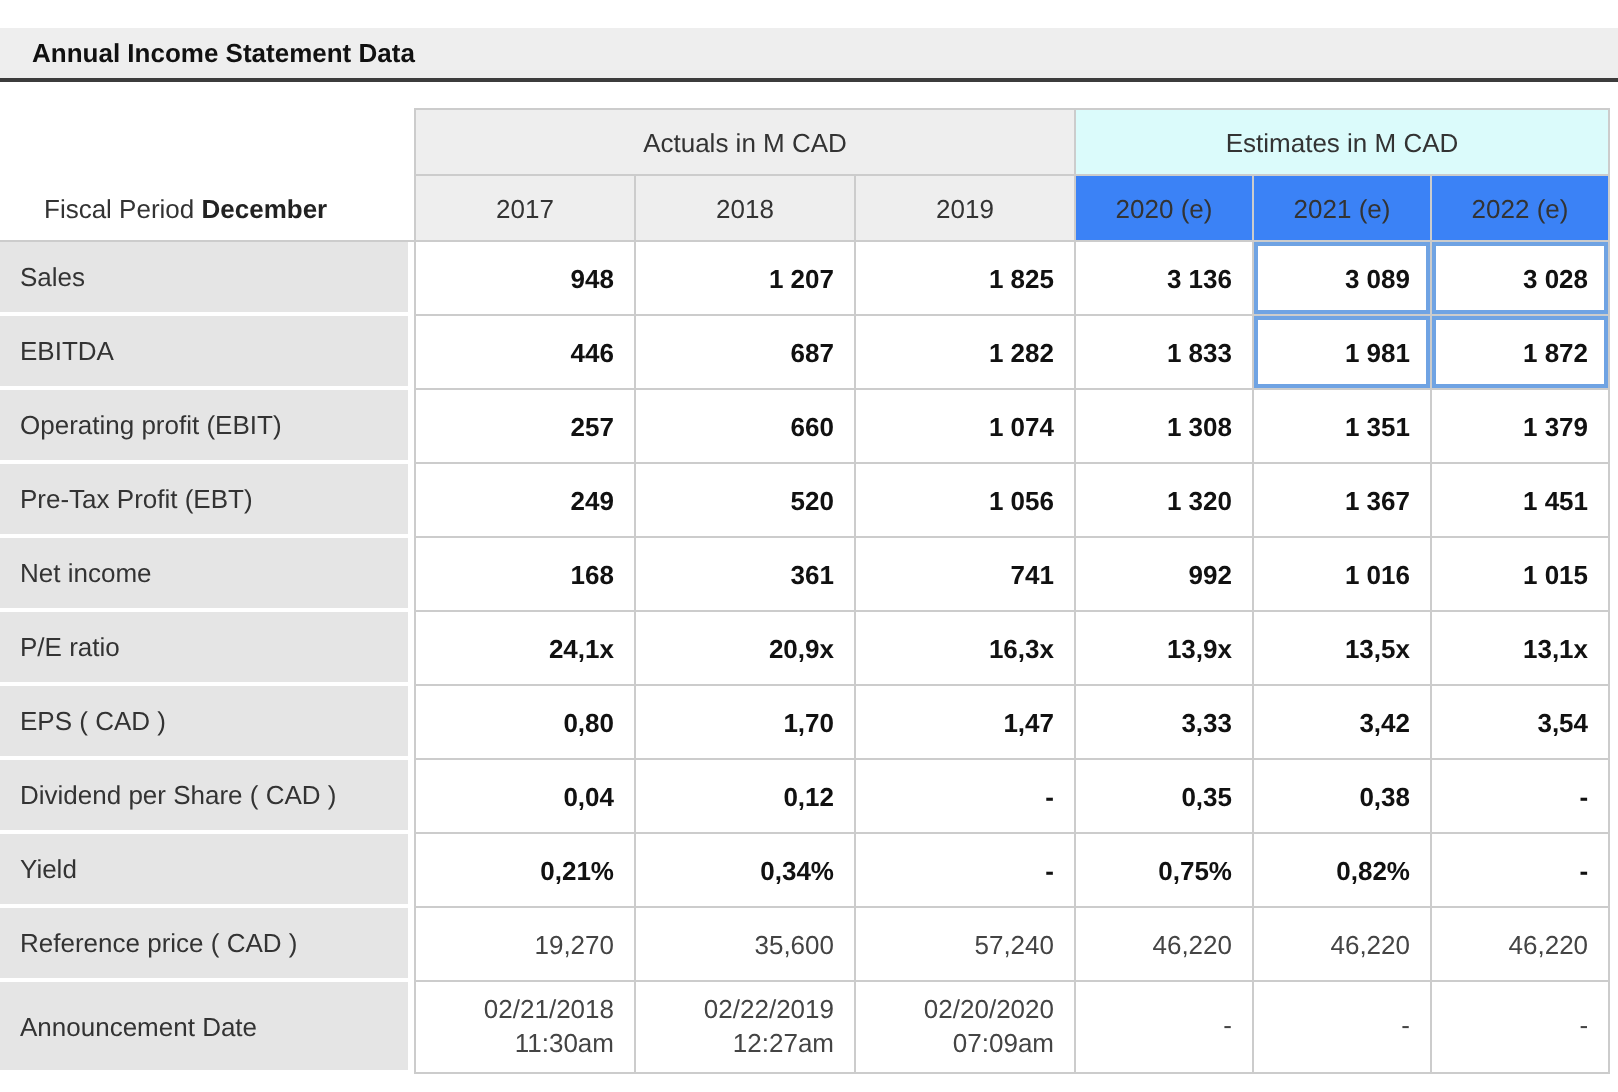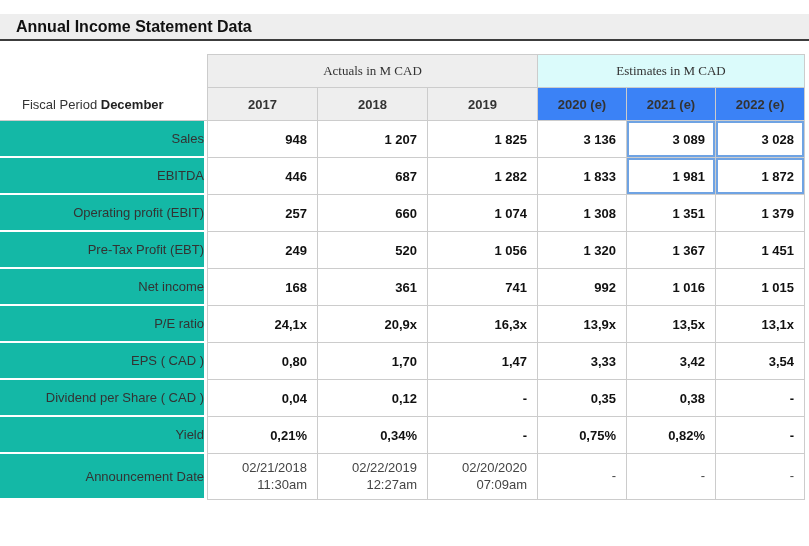--- a/index.html
+++ b/index.html
@@ -13,21 +13,21 @@
   .page { position: relative; width: 809px; height: 546px; background: #fff; }
 
   .title-bar {
     margin-top: 14px;
     height: 27px;
     background: #eeeeee;
     border-bottom: 2px solid #3c3c3c;
     padding-left: 16px;
     display: flex;
     align-items: center;
-    font-size: 16px;
+    font-size: 13px;
     font-weight: bold;
     color: #111;
   }
 
   table.tbl {
     margin-top: 13px;
     border-collapse: separate;
     border-spacing: 0;
     table-layout: fixed;
     width: 805px;
@@ -38,55 +38,54 @@
   
   th.corner { background: #fff; }
   th.grp {
     height: 34px;
     font-weight: normal;
     text-align: center;
     color: #333;
     border-top: 1px solid #ccc;
     border-bottom: 1px solid #ccc;
     border-right: 1px solid #ccc;
-    font-family: Liberation Serif, serif;
   }
   th.grp.actuals { border-left: 1px solid #ccc; background: #eeeeee; }
   th.grp.estimates { background: #dbfbfb; }
 
   
   th.fiscal {
     text-align: left;
     font-weight: normal;
     padding-left: 22px;
     background: #fff;
     border-bottom: 1px solid #ccc;
     color: #333;
     white-space: nowrap;
   }
   th.fiscal b { color: #222; }
   th.year {
     height: 33px;
-    font-weight: bold;
+    font-weight: normal;
     color: #333;
     border-bottom: 1px solid #ccc;
     border-right: 1px solid #ccc;
   }
   th.year.first { border-left: 1px solid #ccc; }
   th.year.actuals { background: #eeeeee; }
   th.year.estimates { background: #3b82f6; }
 
   
   td.label {
-    background: #14b8a6;
+    background: #e5e5e5;
     color: #333;
     padding-left: 10px;
     border-bottom: 2px solid #fff;
     border-right: 3px solid #fff;
-    text-align: right;
+    text-align: left;
     white-space: nowrap;
     margin-left: 48px;
   }
   td.data {
     background: #fff;
     height: 37px;
     text-align: right;
     padding-right: 10px;
     font-weight: bold;
     color: #111;
@@ -216,20 +215,29 @@
         </tr>
         <tr>
           <td class="label">Yield</td>
           <td class="data first">0,21%</td>
           <td class="data">0,34%</td>
           <td class="data">-</td>
           <td class="data">0,75%</td>
           <td class="data">0,82%</td>
           <td class="data">-</td>
         </tr>
+        <tr class="reg">
+          <td class="label">Reference price ( CAD )</td>
+          <td class="data first">19,270</td>
+          <td class="data">35,600</td>
+          <td class="data">57,240</td>
+          <td class="data">46,220</td>
+          <td class="data">46,220</td>
+          <td class="data">46,220</td>
+        </tr>
         <tr class="reg tall">
           <td class="label">Announcement Date</td>
           <td class="data first">02/21/2018
 11:30am</td>
           <td class="data">02/22/2019
 12:27am</td>
           <td class="data">02/20/2020
 07:09am</td>
           <td class="data">-</td>
           <td class="data">-</td>

